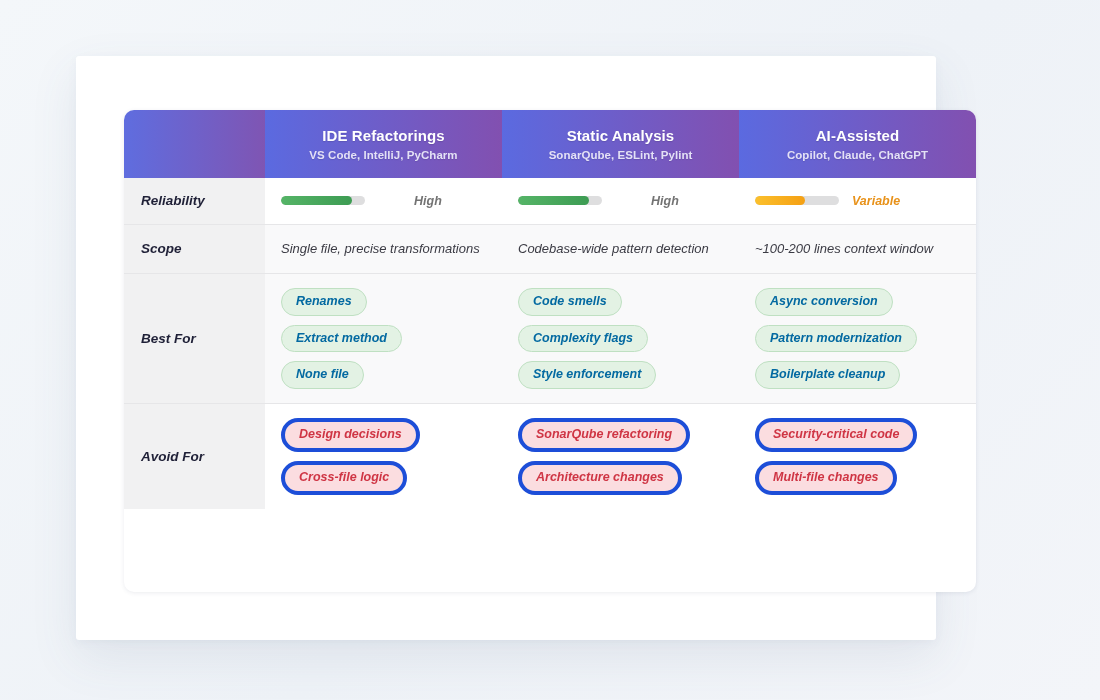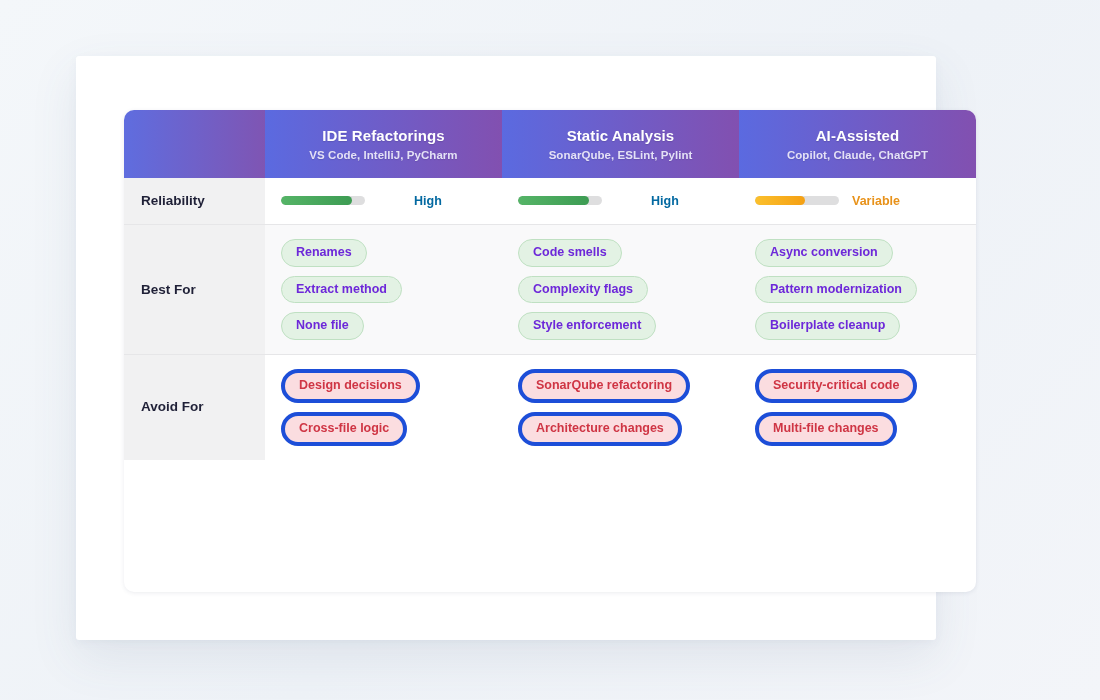--- a/index.html
+++ b/index.html
@@ -86,20 +86,21 @@
   }
 
   
   tbody td {
     border-bottom: 1px solid #e6e6e8;
     vertical-align: middle;
     padding: 14px 16px;
     font-size: 13px;
     color: #3b3b44;
     background: #ffffff;
+    font-style: italic;
   }
 
   tbody tr:last-child td { border-bottom: none; }
 
   tbody td.row-label {
     background: #f1f1f2;
     color: #1f2037;
     font-size: 13.5px;
     font-weight: bold;
     padding-left: 17px;
@@ -130,21 +131,21 @@
   .fill {
     height: 100%;
     border-radius: 6px;
   }
 
   .fill.green  { background: linear-gradient(90deg, #55b467 0%, #3d9c53 100%); }
   .fill.amber  { background: linear-gradient(90deg, #fbc02d 0%, #f5a013 100%); }
   .fill.red    { background: linear-gradient(90deg, #ef5350 0%, #e23b38 100%); }
 
   .meter-label { font-size: 12.5px; font-weight: bold; white-space: nowrap; }
-  .meter-label.green { color: #0369a1; padding-left: 36px; }
+  .meter-label.green { color: #737373; padding-left: 36px; }
   .meter-label.amber { color: #e8921a; }
   .meter-label.red   { color: #e03a34; }
 
   
   .pills {
     display: flex;
     flex-direction: column;
     align-items: flex-start;
     gap: 9px;
   }
@@ -155,21 +156,21 @@
     border-radius: 999px;
     font-size: 12.5px;
     font-weight: bold;
     line-height: 1.1;
     white-space: nowrap;
   }
 
   .pill.good {
     background: #e3f2e4;
     border: 1px solid #bfe0c2;
-    color: #6d28d9;
+    color: #0369a1;
   }
 
   .pill.bad {
     background: #fbdde0;
     border: 4px solid #1d4ed8;
     color: #cf3544;
   }
 </style>
 </head>
 <body>
@@ -225,20 +226,32 @@
           <td>
             <div class="meter">
               <div class="track">
                 <div class="fill amber" style="width:60%"></div>
               </div>
               <span class="meter-label amber">Variable</span>
             </div>
           </td>
         </tr>
 
+        <tr class="tinted">
+          <td class="row-label">Scope</td>
+          <td>
+            <div class="scope-text">Single file, precise transformations</div>
+          </td>
+          <td>
+            <div class="scope-text">Codebase-wide pattern detection</div>
+          </td>
+          <td>
+            <div class="scope-text">~100-200 lines context window</div>
+          </td>
+        </tr>
 
 
         <tr class="tinted">
           <td class="row-label">Best For</td>
           <td>
             <div class="pills">
               <span class="pill good">Renames</span>
               <span class="pill good">Extract method</span>
               <span class="pill good">None file</span>
             </div>

